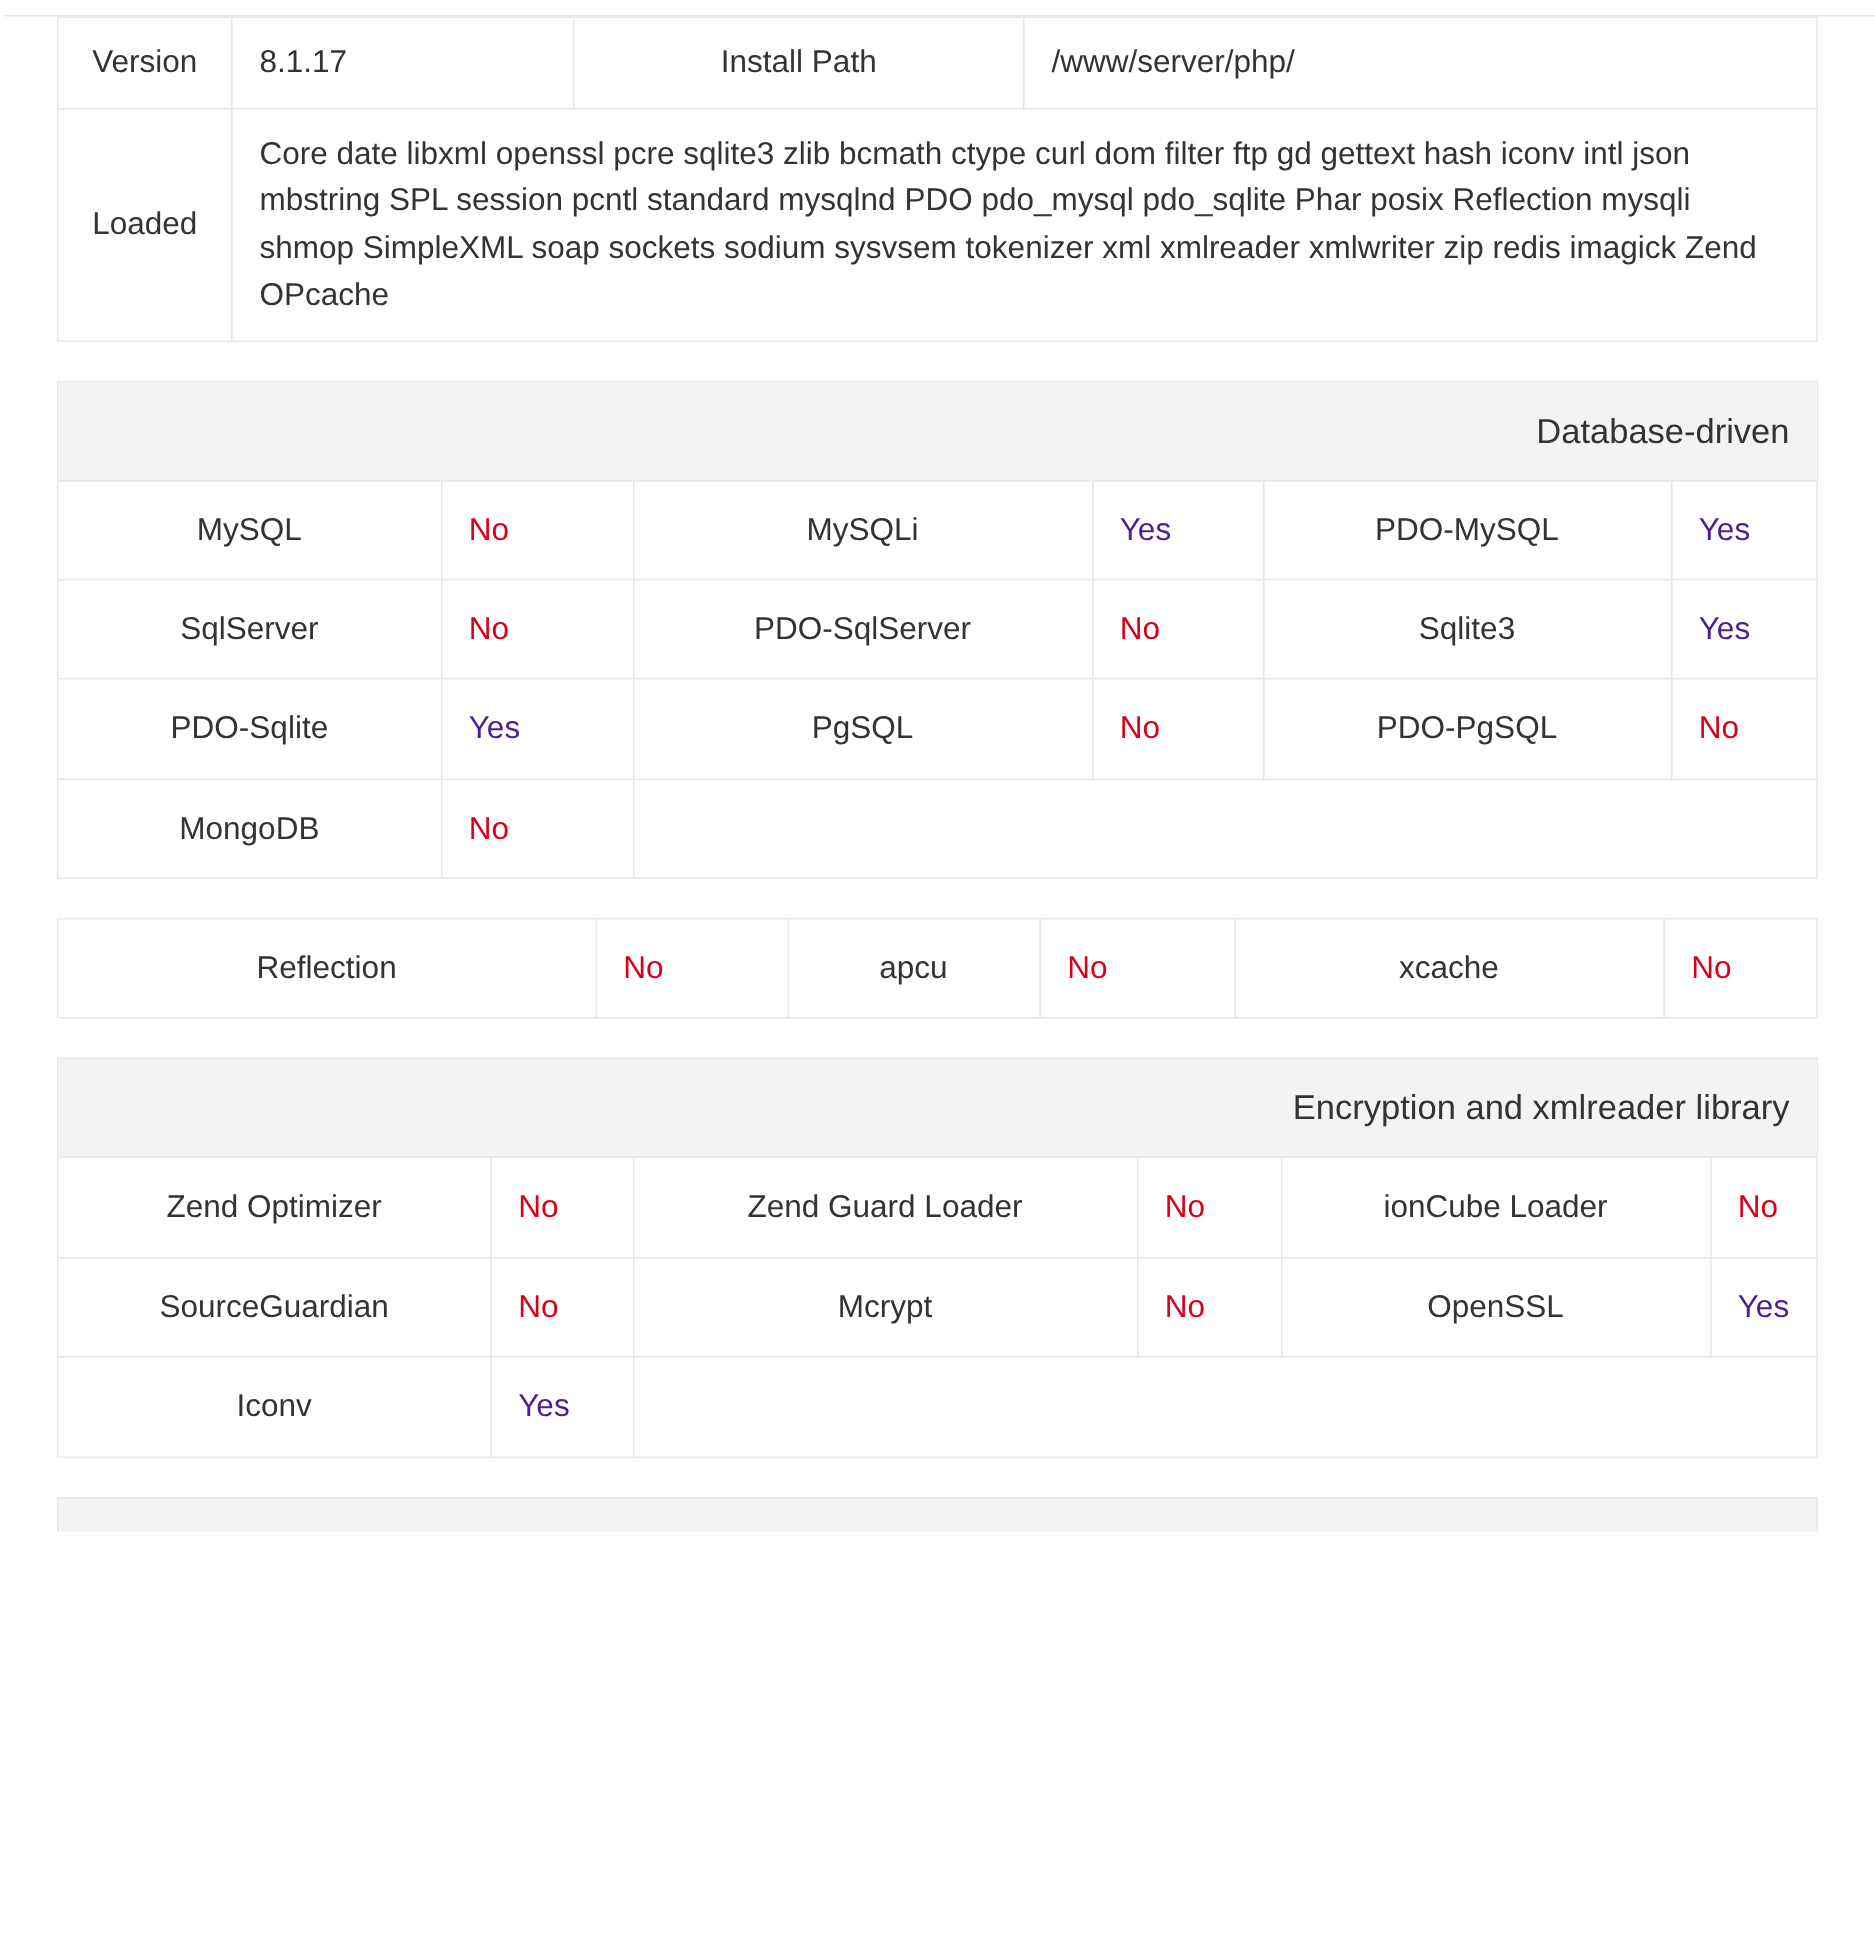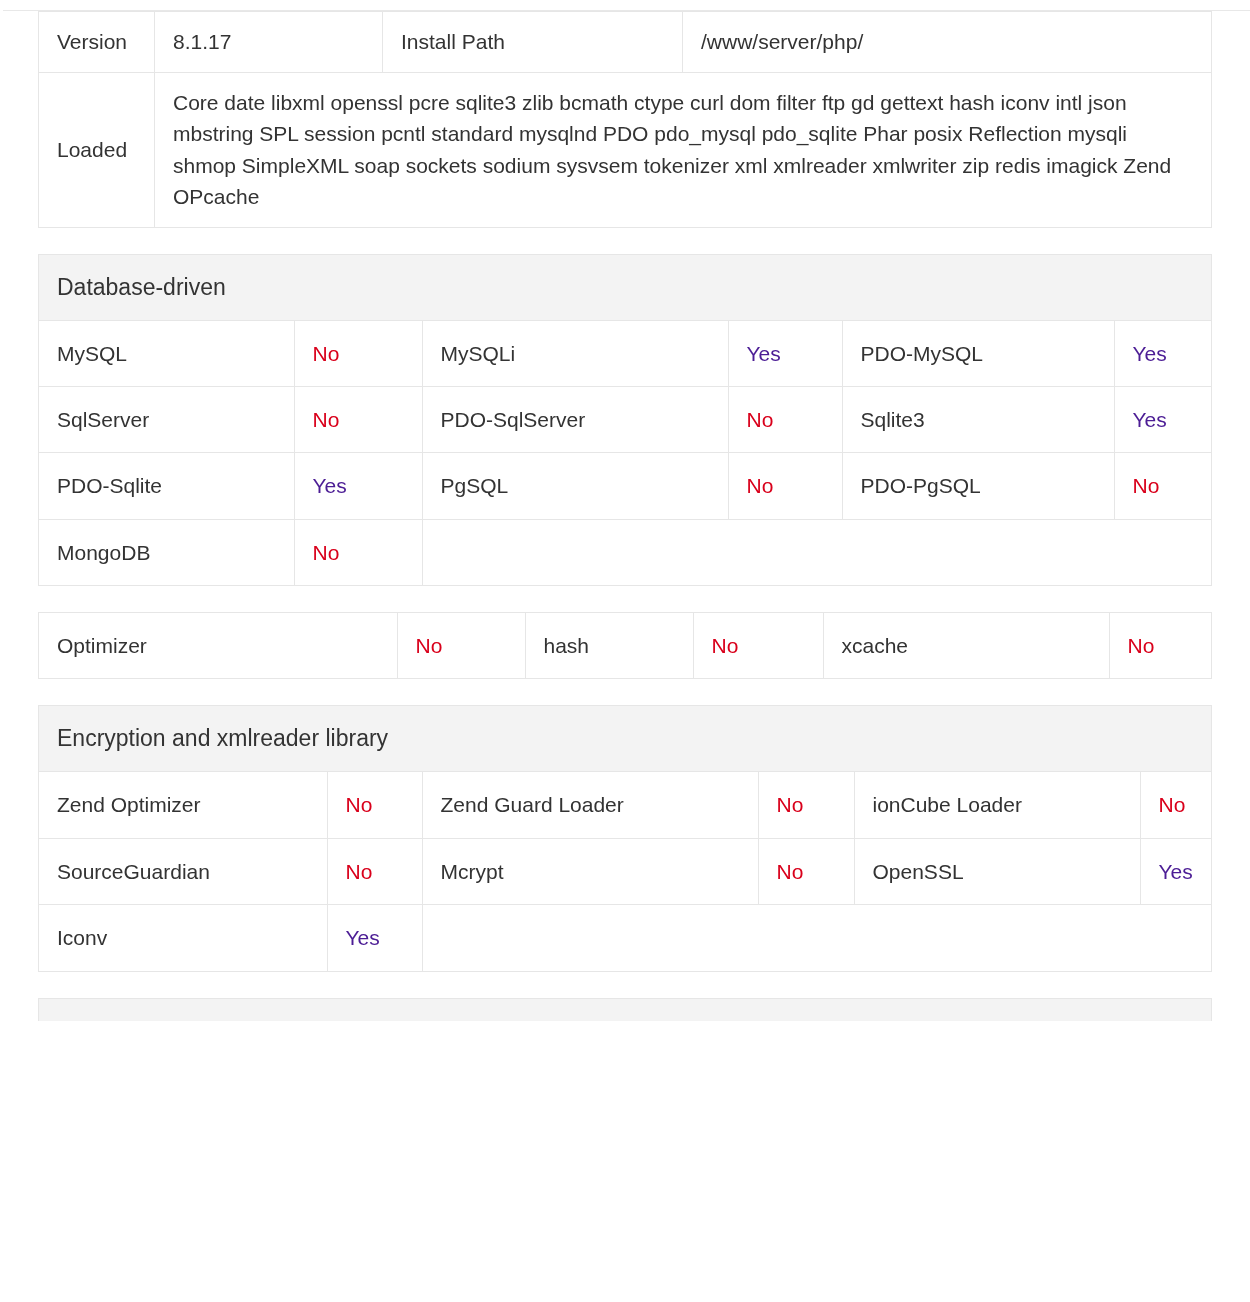--- a/index.html
+++ b/index.html
@@ -44,40 +44,41 @@
     margin-top: 26px;
     border: 1px solid #e6e6e6;
     border-bottom: none;
   }
   .section-head {
     background: #f3f3f3;
     font-size: 23px;
     color: #333333;
     padding: 19px 18px;
     border-bottom: 1px solid #e6e6e6;
+    text-align: right;
   }
   table.grid {
     width: 100%;
     border-collapse: collapse;
     table-layout: fixed;
     font-size: 21px;
   }
   table.grid td {
     border-bottom: 1px solid #e6e6e6;
     border-right: 1px solid #e6e6e6;
     padding: 18px 18px;
     vertical-align: middle;
     line-height: 1.4;
   }
   table.grid td:last-child {
     border-right: none;
   }
   .yes { color: #4c1d95; }
   .no  { color: #d9001b; }
-  .label { color: #333333; }
+  .label { color: #333333; text-align: center; }
   .loaded-cell {
     line-height: 1.62;
   }
   .blank { border-right: none !important; }
   .bottom-stub {
     margin-top: 26px;
     border: 1px solid #e6e6e6;
     border-bottom: none;
     height: 22px;
     background: #f3f3f3;
@@ -168,23 +169,23 @@
         <colgroup>
           <col style="width:358px">
             <col style="width:128px">
           <col style="width:168px">
             <col style="width:130px">
           <col style="width:286px">
             <col>
         </colgroup>
         <tbody>
           <tr>
-            <td class="label">Optimizer</td>
-            <td class="no">No</td>
-            <td class="label">hash</td>
+            <td class="label">Reflection</td>
+            <td class="no">No</td>
+            <td class="label">apcu</td>
             <td class="no">No</td>
             <td class="label">xcache</td>
             <td class="no">No</td>
           </tr>
         </tbody>
       </table>
     </div>
 
     <div class="section-wrap">
       <div class="section-head">Encryption and xmlreader library</div>

